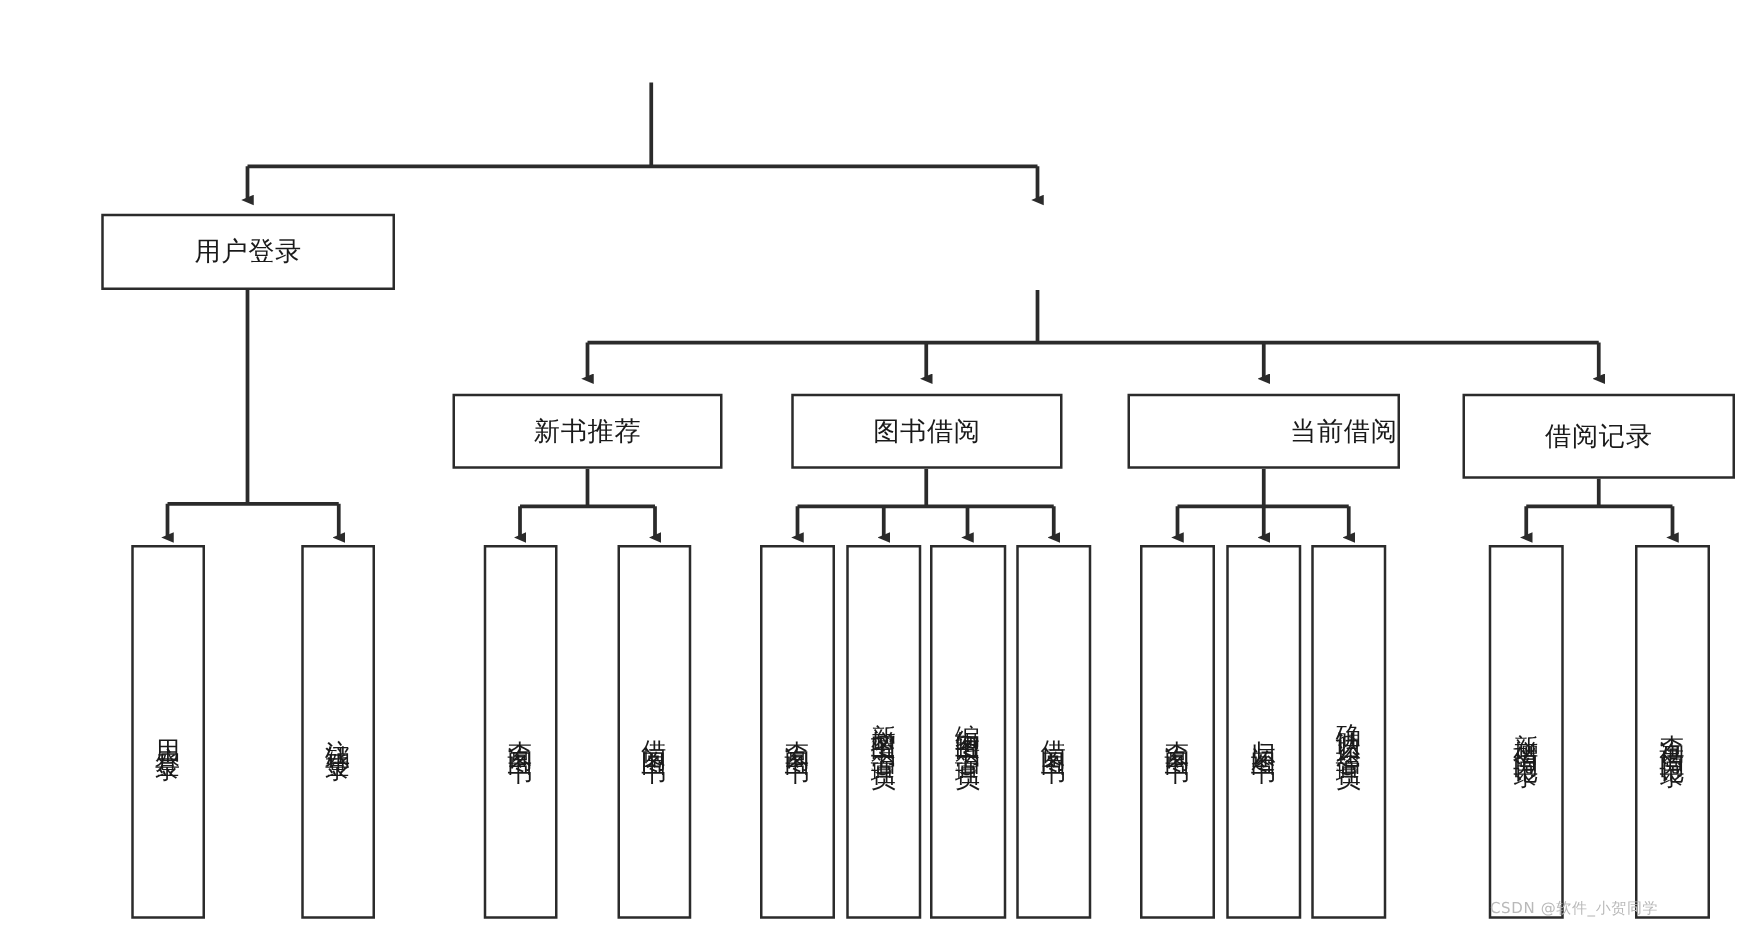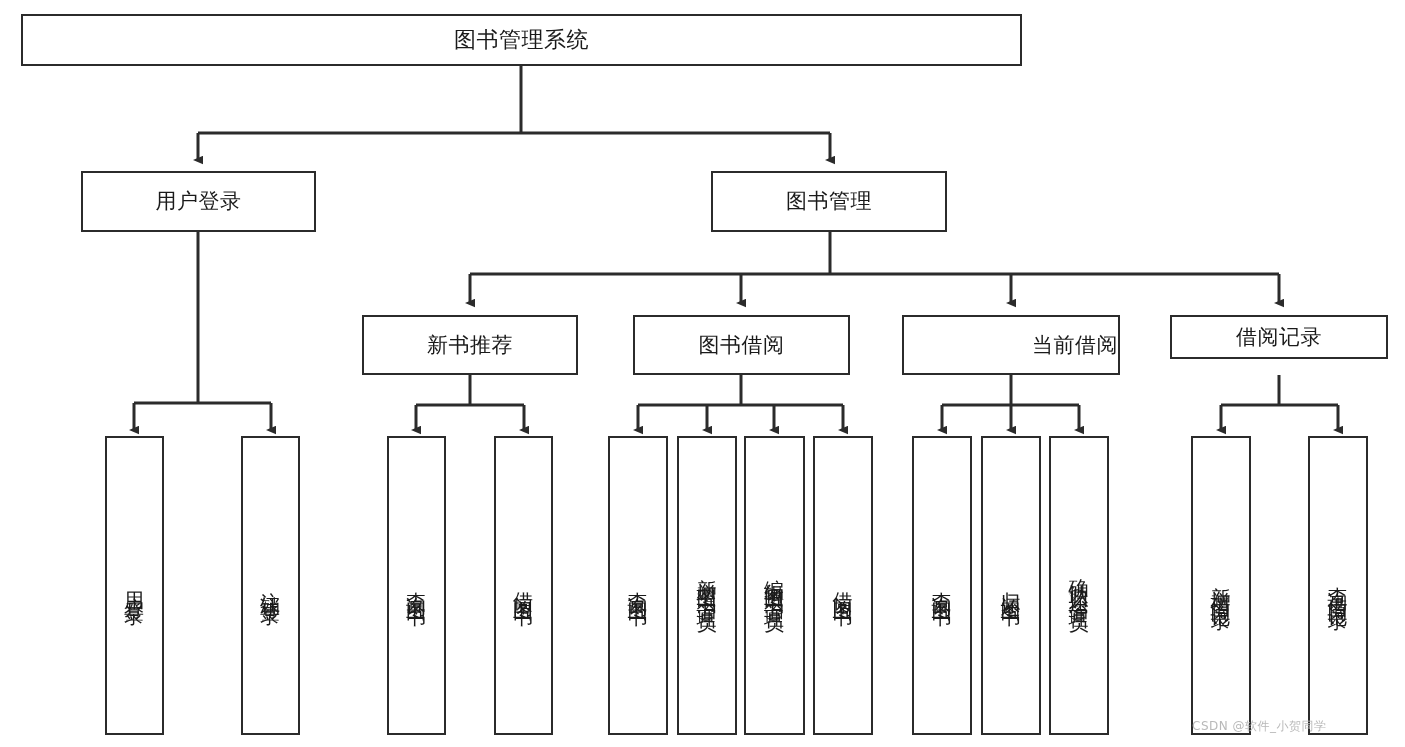--- a/index.html
+++ b/index.html
@@ -117,41 +117,35 @@
       <path d="M1011,405 L1011,430" marker-end="url(#arrow)"></path>
       <path d="M1079,405 L1079,430" marker-end="url(#arrow)"></path>
 
       <path d="M1279,375 L1279,405"></path>
       <path d="M1221,405 L1338,405"></path>
       <path d="M1221,405 L1221,430" marker-end="url(#arrow)"></path>
       <path d="M1338,405 L1338,430" marker-end="url(#arrow)"></path>
     </g>
   </svg>
 
-  <div class="node h root" style="left:21px; top:14px; width:1001px; height:52px;">
-    <span class="label">图书管理系统</span>
-  </div>
 
   <div class="node h" style="left:81px; top:171px; width:235px; height:61px;">
     <span class="label">用户登录</span>
-  </div>
-  <div class="node h" style="left:711px; top:171px; width:236px; height:61px;">
-    <span class="label">图书管理</span>
   </div>
 
   <div class="node h" style="left:362px; top:315px; width:216px; height:60px;">
     <span class="label">新书推荐</span>
   </div>
   <div class="node h" style="left:633px; top:315px; width:217px; height:60px;">
     <span class="label">图书借阅</span>
   </div>
   <div class="node h" style="left:902px; top:315px; width:218px; height:60px;justify-content:flex-end;">
     <span class="label">当前借阅</span>
   </div>
-  <div class="node h" style="left:1170px; top:315px; width:218px; height:44px;">
+  <div class="node h" style="left:1170px; top:315px; width:218px; height:68px;">
     <span class="label">借阅记录</span>
   </div>
 
   <div class="node v" style="left:105px; top:436px; width:59px; height:299px;">
     <span class="label">用户登录</span>
   </div>
   <div class="node v" style="left:241px; top:436px; width:59px; height:299px;">
     <span class="label">注销登录</span>
   </div>
 

